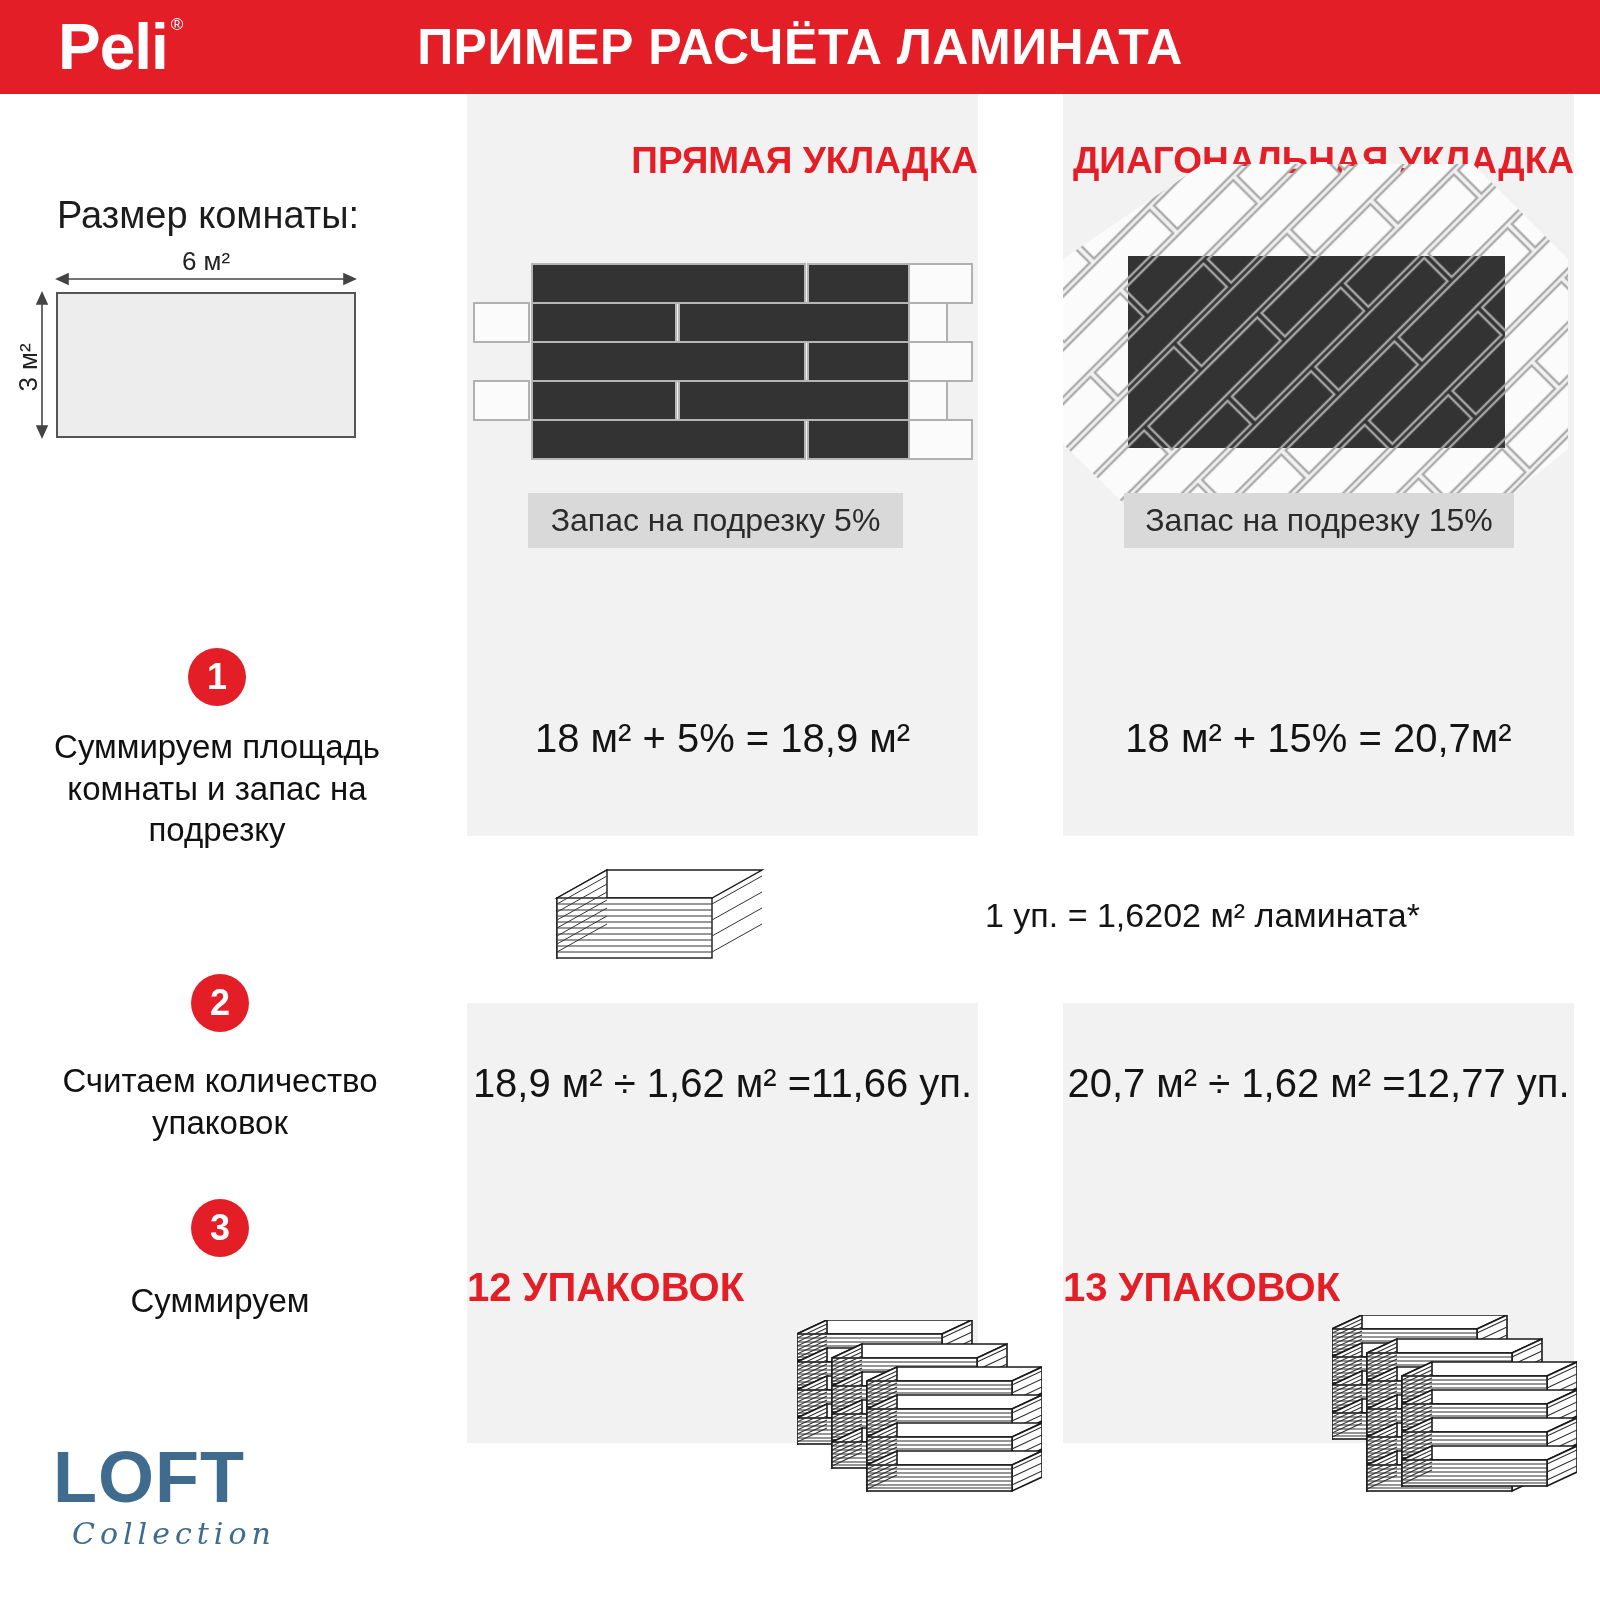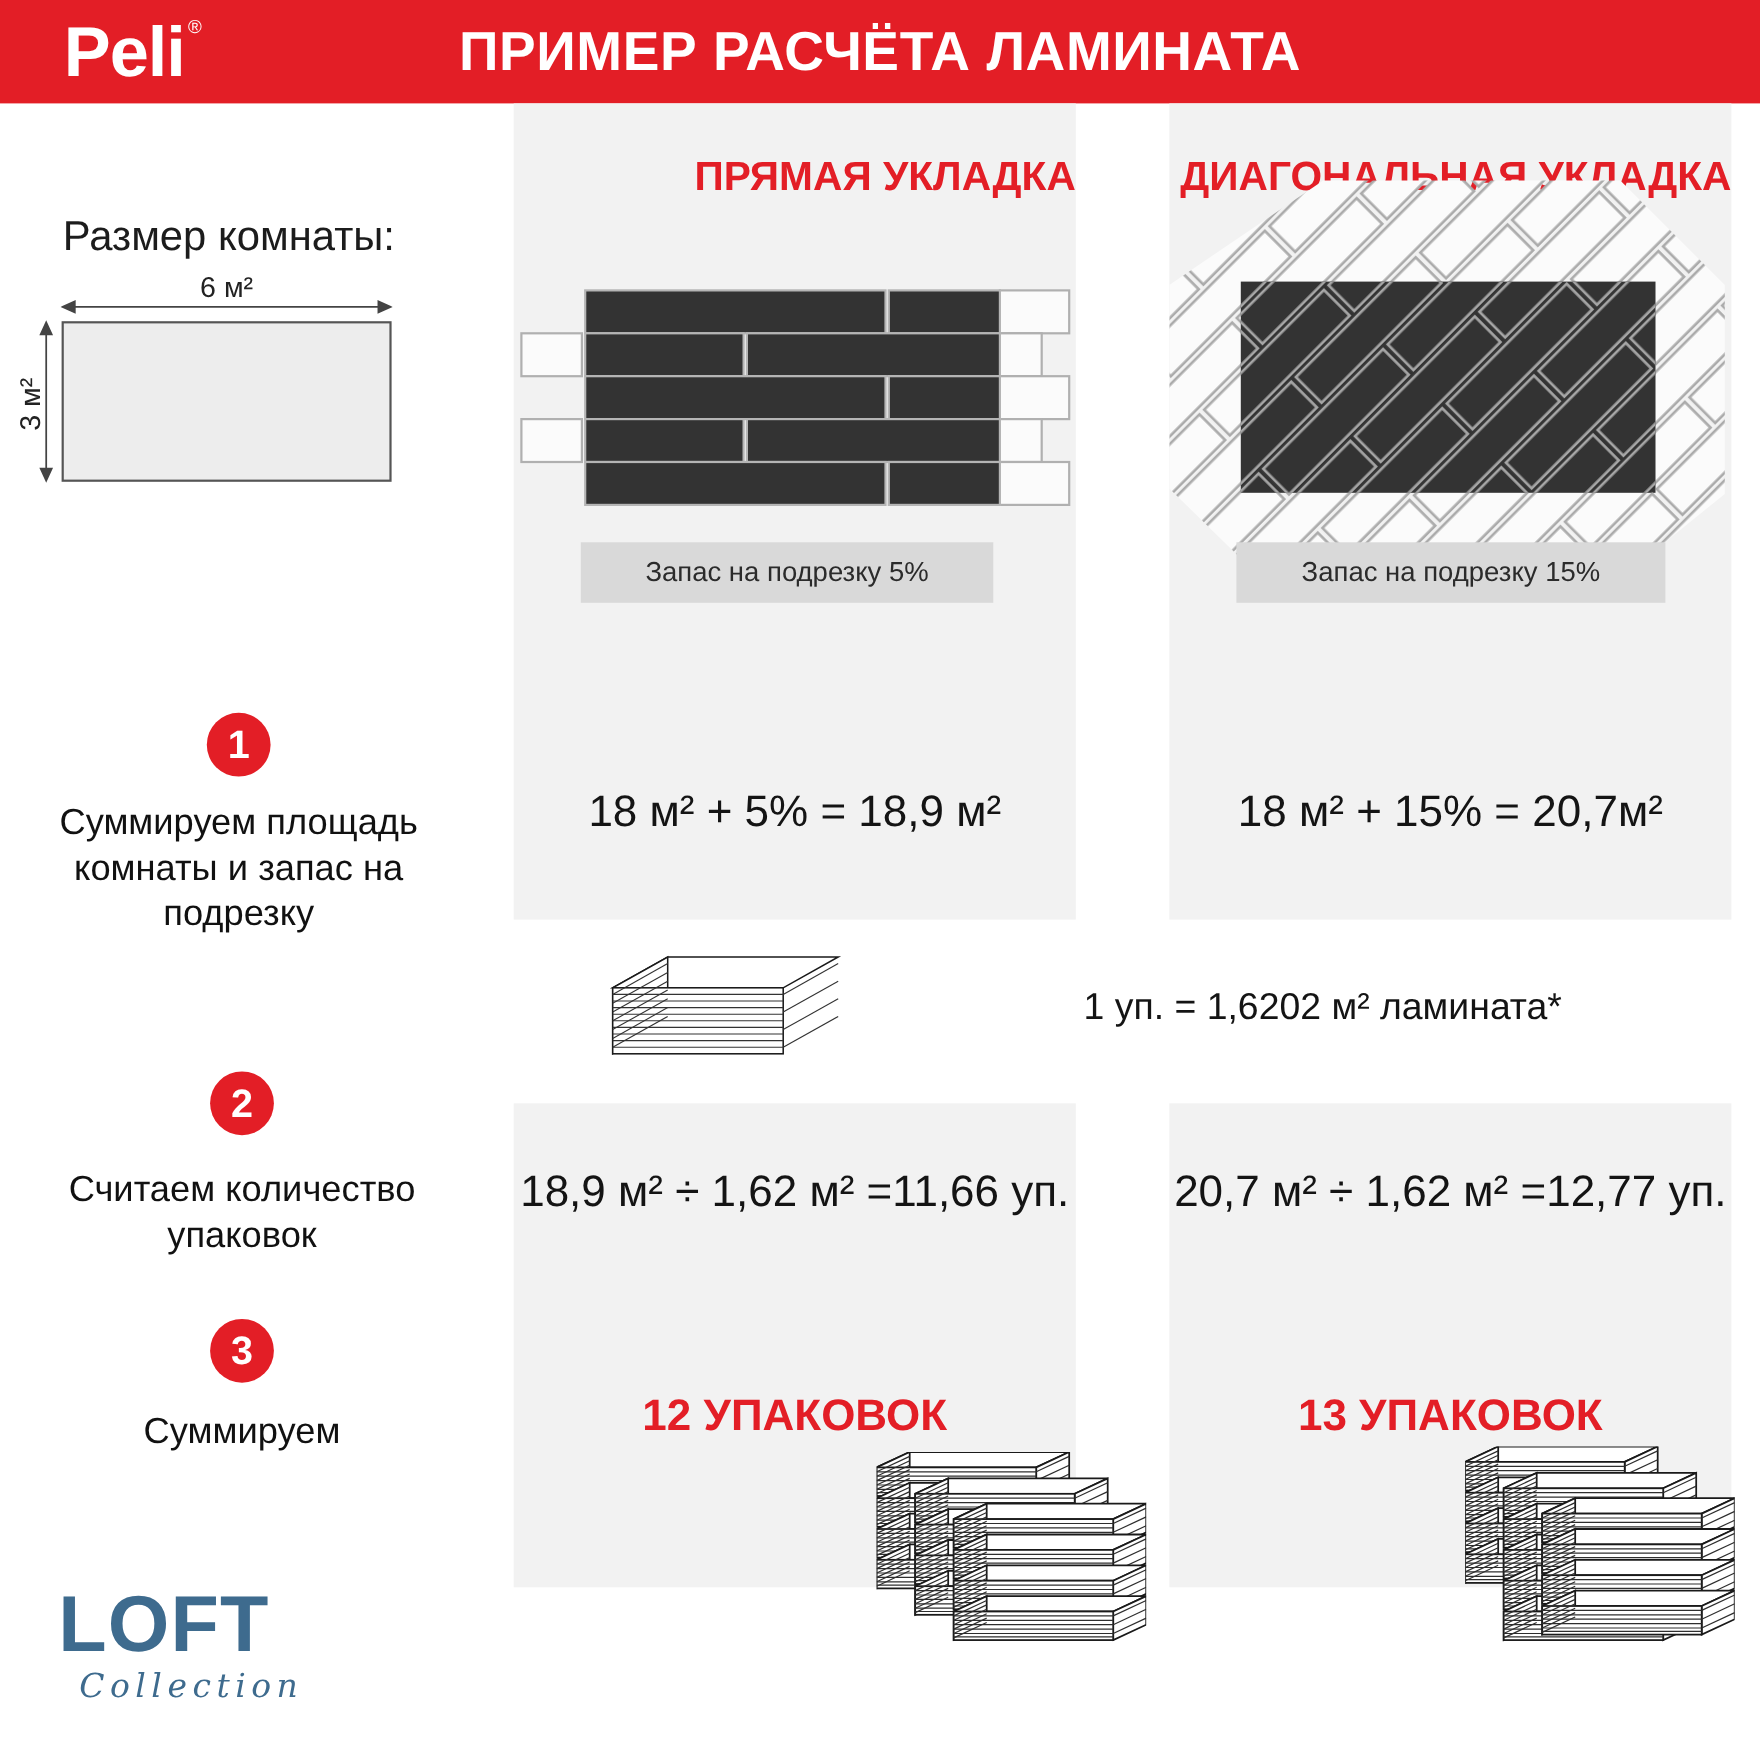--- a/index.html
+++ b/index.html
@@ -16,24 +16,24 @@
          color:#fff;font-weight:800;font-size:50px;letter-spacing:0.5px;}
 
   
   .panel{background:#f2f2f2;width:511px;}
   .panel.s1{top:94px;height:742px;}
   .panel.s2{top:1003px;height:440px;}
   .p1{left:467px;} .p2{left:1063px;}
 
   .col-title{top:140px;width:511px;text-align:right;color:#e31e26;font-weight:800;font-size:37px;}
   .allow-label{top:493px;height:55px;background:#d9d9d9;display:flex;align-items:center;justify-content:center;
-               font-size:25px;color:#2b2b2b;}
+               font-size:32px;color:#2b2b2b;}
   .calc1{top:716px;width:511px;text-align:center;font-size:40px;color:#141414;}
   .calc2{top:1061px;width:511px;text-align:center;font-size:40px;color:#141414;}
-  .result{top:1265px;width:511px;text-align:center;font-size:40px;font-weight:800;color:#e31e26;}
+  .result{top:1265px;width:511px;font-size:40px;font-weight:800;color:#e31e26;}
 
   
   .room-heading{left:57px;top:194px;font-size:38px;color:#1c1c1c;}
   .dim-label{font-size:26px;color:#222;}
   .room-area{left:57px;top:293px;width:298px;height:144px;display:flex;align-items:center;justify-content:center;
              font-size:52px;font-weight:500;color:#111;}
 
   .step-circle{width:58px;height:58px;border-radius:50%;background:#e31e26;color:#fff;
                display:flex;align-items:center;justify-content:center;font-size:36px;font-weight:700;}
   .step-label{width:340px;text-align:center;font-size:33px;line-height:1.26;color:#111;}

